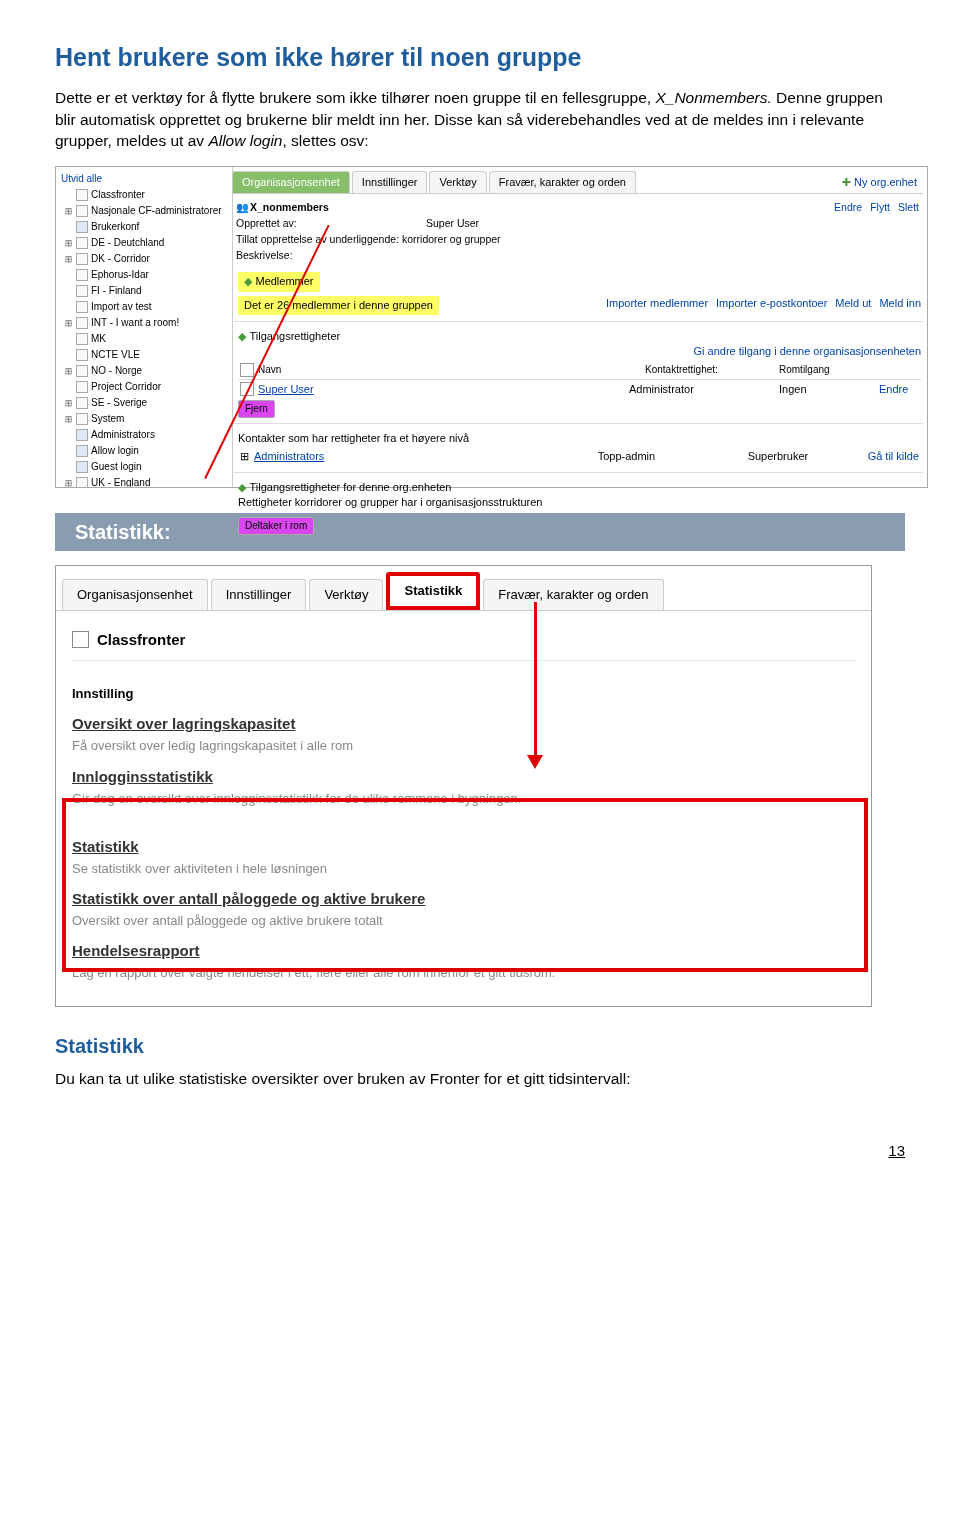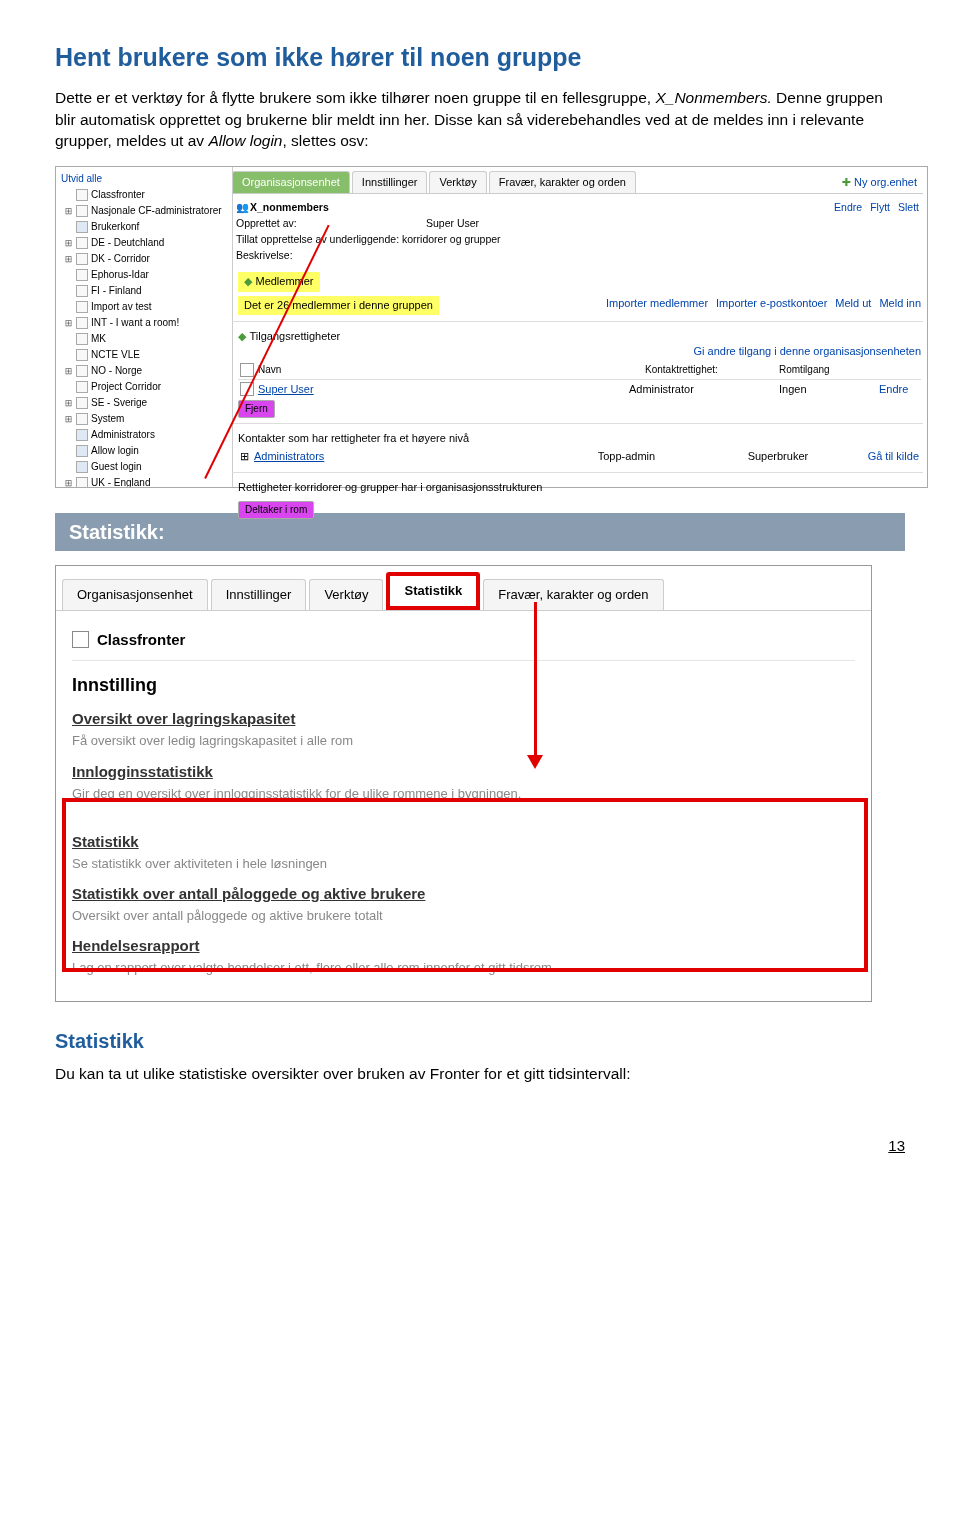--- a/index.html
+++ b/index.html
@@ -68,21 +68,21 @@
     background: #e00000;
     transform-origin: top left;
   }
   .btn-sm { border:1px solid #aaa; background:#d946ef; padding:1px 6px; font-size:10px; display:inline-block; border-radius:2px;}
 
   .section-header {
     background: #8a9db0;
     color: #fff;
     font-size: 20px;
     font-weight: bold;
-    padding: 5px 14px;
+    padding: 5px 20px;
     margin: 22px 0 14px 0;
   }
 
   .screenshot2 {
     border: 1px solid #999;
     width: 815px;
     background:#fff;
     font-size: 14px;
     margin: 0 0 25px 0;
     position: relative;
@@ -94,21 +94,21 @@
     gap:3px;
     font-size:13px;
     align-items:flex-end;
   }
   .ss2-tab { padding:6px 14px; border:1px solid #ccc; border-bottom:none; background:#f5f5f5; border-radius:3px 3px 0 0;}
   .ss2-tab.active-red { border:4px solid #e00000; background:#fff; font-weight:bold;}
   .ss2-body { padding: 12px 16px; }
   .ss2-title-row { display:flex; align-items:center; gap:8px; padding:6px 0 10px 0; border-bottom:1px solid #e6e6e6;}
   .ss2-ck { width:15px; height:15px; border:1px solid #888;}
   .ss2-title { font-weight:bold; font-size:15px;}
-  .ss2-h { font-weight:bold; font-size:18px; margin-top:12px;}
+  .ss2-h { font-weight:bold; font-size:13px; margin-top:24px;}
   .ss2-link { text-decoration:underline; font-weight:bold; font-size:15px; color:#333; display:block; margin-top:10px;}
   .ss2-sub { color:#888; font-size:13px; margin-top:3px;}
   .red-box {
     border: 4px solid #e00000;
     position:absolute;
   }
   .red-arrow-line {
     position:absolute;
     width:3px;
     background:#e00000;
@@ -305,20 +305,21 @@
       <div class="details-row" style="padding:2px">
         <span style="width:14px">⊞</span>
         <span style="flex:1;text-decoration:underline;color:#0044aa">Administrators</span>
         <span style="width:150px">Topp-admin</span>
         <span style="width:120px">Superbruker</span>
         <a style="color:#0044aa">Gå til kilde</a>
       </div>
     </div>
 
     <div class="subrow" style="border:none">
+      <div><span class="greenbullet">◆</span><span>Tilgangsrettigheter for denne org.enheten</span></div>
       <div>Rettigheter korridorer og grupper har i organisasjonsstrukturen</div>
       <div style="margin-top:6px"><span class="btn-sm">Deltaker i rom</span></div>
     </div>
   </div>
 
   <div class="red-line" style="left:150px; top:312px; height:282px; transform:rotate(-154deg);"></div>
 </div>
 
 <div class="section-header">Statistikk:</div>
 

